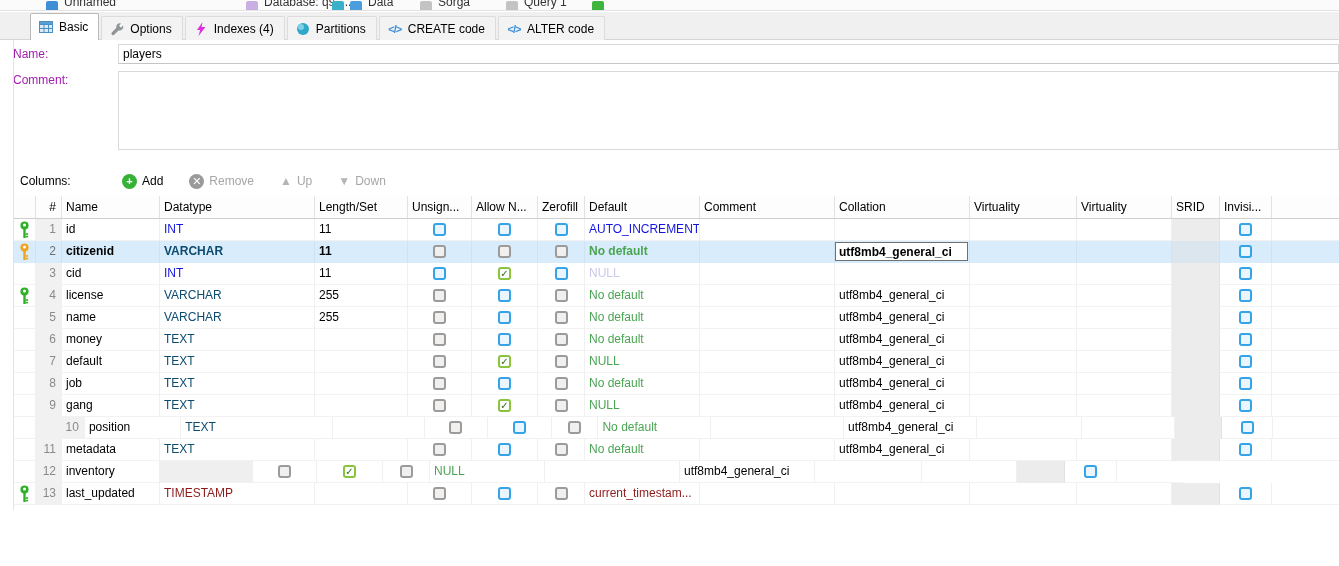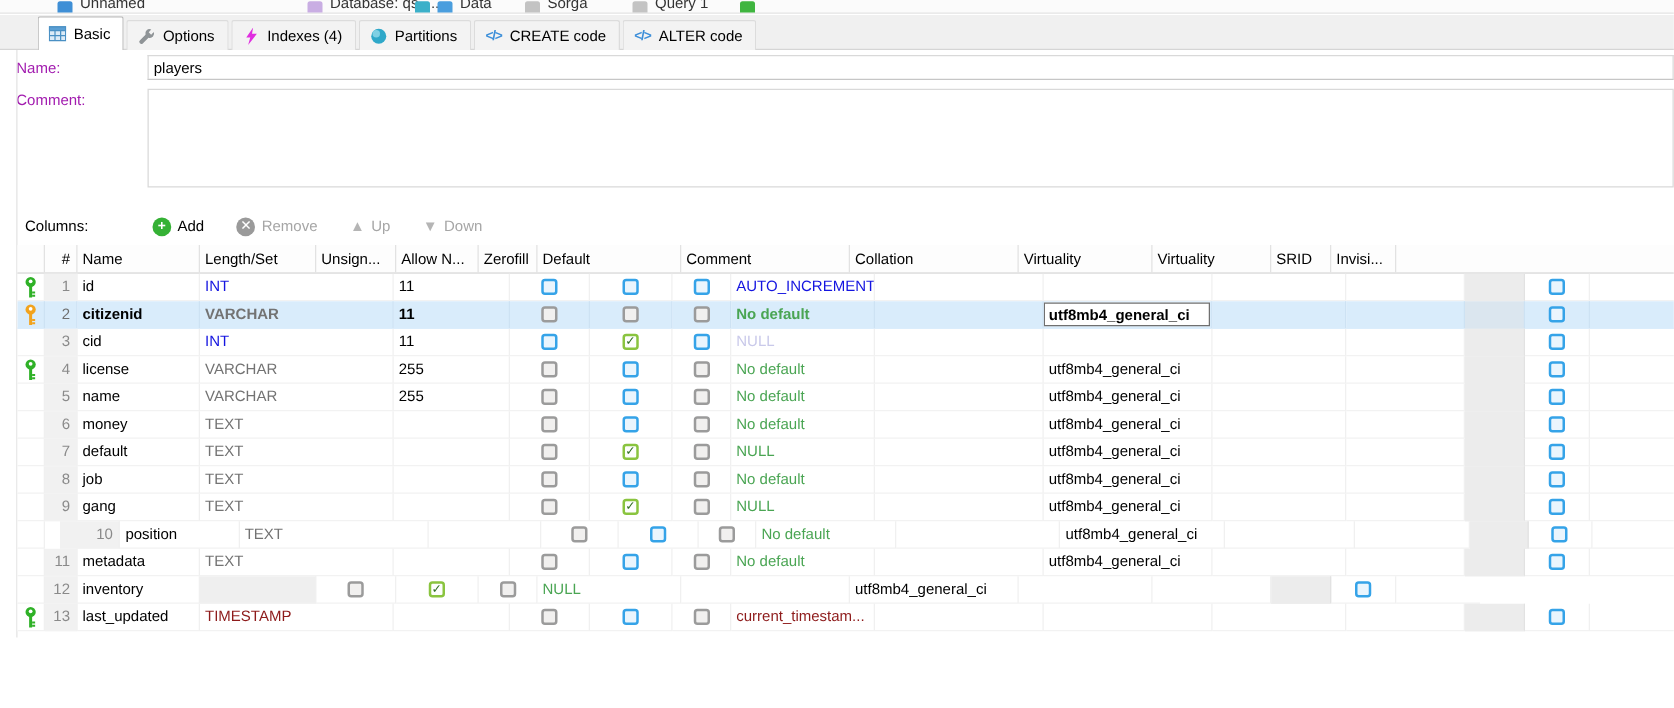--- a/index.html
+++ b/index.html
@@ -56,21 +56,21 @@
   .g-cell.center { display:flex; align-items:center; justify-content:center; padding:0; }
   .g-cell.numc { background:#f1f1f1; color:#8a8a8a; text-align:right; padding-right:5px; padding-left:0; }
   .g-cell.gutter { padding:2px 0 0 5px; }
   .g-cell.srid { background:#ececec; border-bottom-color:#ececec; border-right-color:#e2e2e2; }
   .g-cell.nob { border-right:none; }
   .g-cell.len-dis { background:#efefef; }
   .g-row.sel .g-cell { background:#d9ecfb; border-bottom-color:#d9ecfb; border-right-color:#cde2f3; }
   .g-row.sel .g-cell.srid { background:#dbe6ef; border-bottom-color:#dbe6ef; }
   .g-row.sel .g-cell.numc { color:#6f6f6f; }
   .bold { font-weight:bold; }
-  .t-blue { color:#1414e0; } .t-green { color:#737373; } .t-maroon { color:#8e1b1b; }
+  .t-blue { color:#1414e0; } .t-green { color:#0c4a6e; } .t-maroon { color:#8e1b1b; }
   .d-blue { color:#1414e0; } .d-green { color:#4aa553; } .d-pale { color:#c9c9ea; } .d-maroon { color:#8e1b1b; }
 
   .cb { width:13px; height:13px; border-radius:3px; border:2px solid #35a3e8; background:#eaf5fd;
     display:inline-flex; align-items:center; justify-content:center;
     font-size:10px; font-weight:bold; color:#2c6b1f; line-height:1; }
   .cb.off-gray { border-color:#9b9b9b; background:#f1f0ef; }
   .cb.on-green { border-color:#8ac43f; background:#fdfefd; }
 
   #collation-edit { width:133px; height:19px; border:1px solid #707070; padding:0 0 0 3px;
     font:bold 12px "Liberation Sans",sans-serif; background:#fff; outline:none; }
@@ -169,20 +169,21 @@
     <span class="tri">▼</span>
     <span>Down</span>
   </span>
 </div>
 
 <div id="grid" class="abs">
     <div class="g-hrow">
       <div class="g-hcell" style="width: 22px;"></div>
       <div class="g-hcell num" style="width: 26px;">#</div>
       <div class="g-hcell" style="width: 98px;">Name</div>
+      <div class="g-hcell" style="width: 155px;">Datatype</div>
       <div class="g-hcell" style="width: 93px;">Length/Set</div>
       <div class="g-hcell" style="width: 64px;">Unsign...</div>
       <div class="g-hcell" style="width: 66px;">Allow N...</div>
       <div class="g-hcell" style="width: 47px;">Zerofill</div>
       <div class="g-hcell" style="width: 115px;">Default</div>
       <div class="g-hcell" style="width: 135px;">Comment</div>
       <div class="g-hcell" style="width: 135px;">Collation</div>
       <div class="g-hcell" style="width: 107px;">Virtuality</div>
       <div class="g-hcell" style="width: 95px;">Virtuality</div>
       <div class="g-hcell" style="width: 48px;">SRID</div>
@@ -436,21 +437,21 @@
       <div class="g-cell" style="width: 107px;"></div>
       <div class="g-cell" style="width: 95px;"></div>
       <div class="g-cell srid" style="width: 48px;"></div>
       <div class="g-cell center" style="width: 52px;">
         <span class="cb off-blue"></span>
       </div>
       <div class="g-cell nob" style="width: 67px;"></div>
     </div>
     <div class="g-row">
       <div class="g-cell gutter" style="width: 22px;"></div>
-      <div class="g-cell numc" style="width: 50px; margin-left: 12px;">10</div>
+      <div class="g-cell numc" style="width: 50px;">10</div>
       <div class="g-cell" style="width: 98px;">position</div>
       <div class="g-cell t-green" style="width: 155px;">TEXT</div>
       <div class="g-cell" style="width: 93px;"></div>
       <div class="g-cell center" style="width: 64px;">
         <span class="cb off-gray"></span>
       </div>
       <div class="g-cell center" style="width: 66px;">
         <span class="cb off-blue"></span>
       </div>
       <div class="g-cell center" style="width: 47px;">

